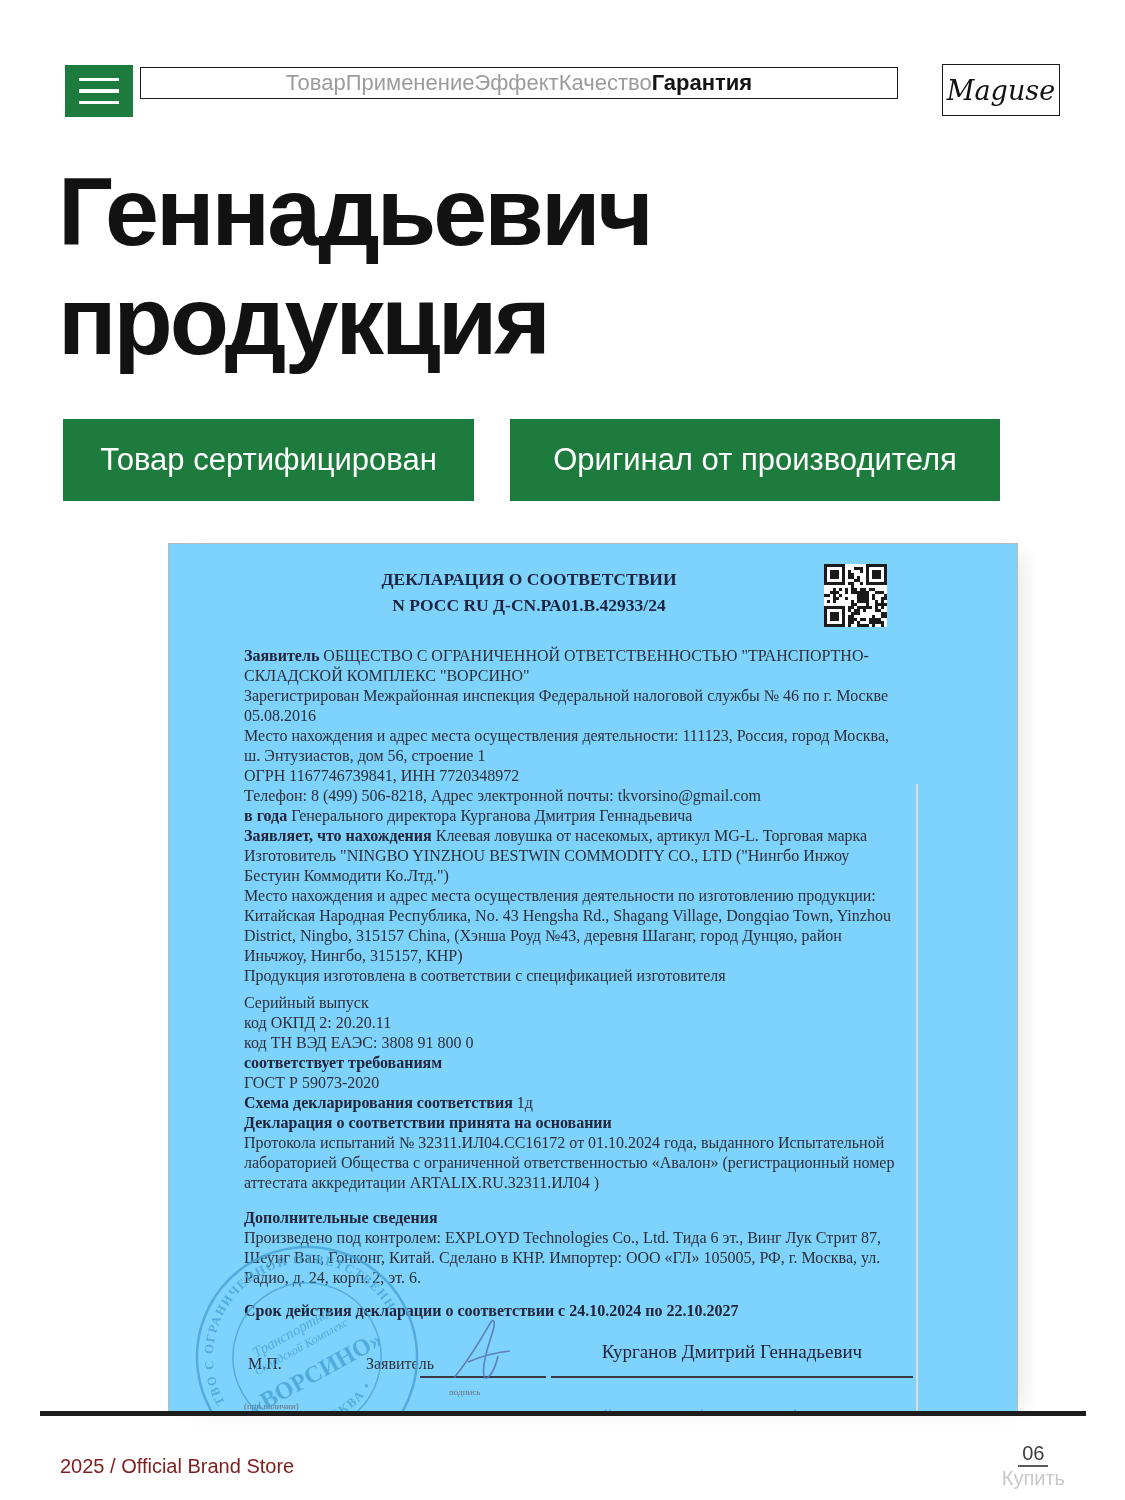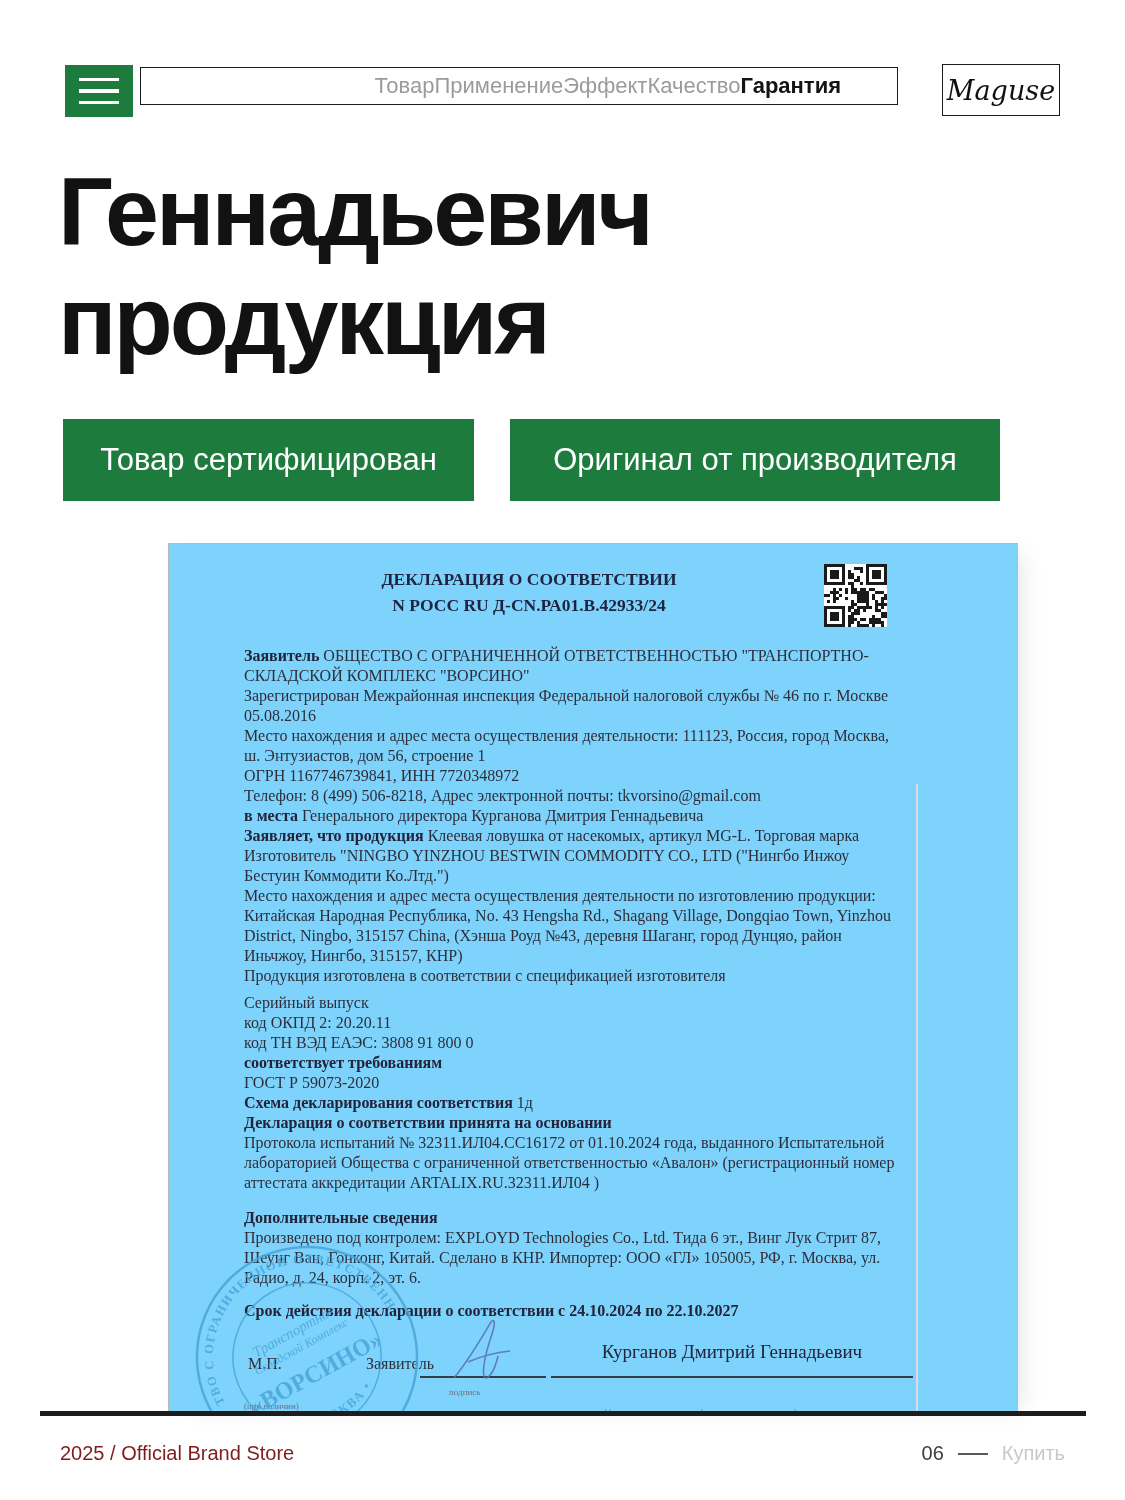--- a/index.html
+++ b/index.html
@@ -2,21 +2,21 @@
 <html><head>
 <meta charset="utf-8">
 <style>
   html,body{margin:0;padding:0;background:#ffffff;}
   body{font-family:"Liberation Sans",sans-serif;color:#121212;}
   .page{position:relative;width:1125px;height:1500px;background:#ffffff;overflow:hidden;margin:0 auto;}
 
   
   .burger{position:absolute;left:65px;top:65px;width:68px;height:52px;background:#1e7b3e;display:flex;flex-direction:column;justify-content:center;align-items:center;gap:8px;cursor:pointer;}
   .burger i{display:block;width:40px;height:3.5px;background:#ffffff;}
-  .navbox{position:absolute;left:140px;top:67px;width:758px;height:38px;border:1.5px solid #1a1a1a;box-sizing:border-box;display:flex;align-items:center;justify-content:flex-end;padding:0 56px;}
+  .navbox{position:absolute;left:140px;top:67px;width:758px;height:32px;border:1.5px solid #1a1a1a;box-sizing:border-box;display:flex;align-items:center;justify-content:center;padding:0 56px;}
   .navbox .nav-item{font-size:22px;color:#9b9b9b;cursor:pointer;white-space:nowrap;}
   .navbox .nav-item.active{color:#141414;font-weight:600;}
   .logobox{position:absolute;left:942px;top:64px;width:118px;height:52px;border:1.5px solid #1a1a1a;box-sizing:border-box;display:flex;align-items:center;justify-content:center;}
   .logobox span{font-family:"DejaVu Serif",serif;font-style:italic;font-size:27px;color:#111;}
 
   
   .hero{position:absolute;left:58px;top:158px;font-size:97px;line-height:1.12;font-weight:700;letter-spacing:-3px;color:#121212;}
 
   
   .badge{position:absolute;top:419px;height:82px;background:#1e7b3e;color:#ffffff;display:flex;align-items:center;justify-content:center;font-size:31px;}
@@ -48,21 +48,21 @@
   .cap-fio{left:360px;top:42px;width:270px;text-align:left;margin-top:20px;}
   .squiggle{position:absolute;left:190px;top:-24px;}
 
   
   .stamp{position:absolute;left:22px;top:697px;width:232px;height:232px;transform:rotate(-29deg);opacity:.85;}
 
   
   .divider{position:absolute;left:40px;top:1411px;width:1046px;height:5px;background:#1d1d1d;}
   .footer{position:absolute;left:0;top:1442px;width:1125px;display:flex;justify-content:space-between;align-items:center;padding:0 60px;box-sizing:border-box;font-size:20px;}
   .footer .left{color:#7f1d1d;}
-  .footer .right{display:flex;align-items:center;gap:10px;}
+  .footer .right{display:flex;align-items:center;gap:0;flex-direction:column;}
   .footer .pg{color:#3d3d3d;}
   .footer .dash{display:inline-block;width:30px;height:2px;background:#5a5a5a;margin:0 4px;}
   .footer .buy{color:#c9c9c9;cursor:pointer;}
 </style>
 </head>
 <body>
 
 <div class="page">
 
   <div class="burger">
@@ -235,22 +235,22 @@
 
     <div class="scanline"></div>
 
     <div class="cert-body" id="cert-body">
 
       <p class="cert-p"><b>Заявитель</b> ОБЩЕСТВО С ОГРАНИЧЕННОЙ ОТВЕТСТВЕННОСТЬЮ "ТРАНСПОРТНО-СКЛАДСКОЙ КОМПЛЕКС "ВОРСИНО"</p>
         <p class="cert-p">Зарегистрирован Межрайонная инспекция Федеральной налоговой службы № 46 по г. Москве 05.08.2016</p>
         <p class="cert-p">Место нахождения и адрес места осуществления деятельности: 111123, Россия, город Москва, ш. Энтузиастов, дом 56, строение 1</p>
         <p class="cert-p">ОГРН 1167746739841, ИНН 7720348972</p>
         <p class="cert-p">Телефон: 8 (499) 506-8218, Адрес электронной почты: tkvorsino@gmail.com</p>
-        <p class="cert-p"><b>в места</b> Генерального директора Курганова Дмитрия Геннадьевича</p>
-        <p class="cert-p"><b>Заявляет, что продукция</b> Клеевая ловушка от насекомых, артикул MG-L. Торговая марка</p>
+        <p class="cert-p"><b>в года</b> Генерального директора Курганова Дмитрия Геннадьевича</p>
+        <p class="cert-p"><b>Заявляет, что нахождения</b> Клеевая ловушка от насекомых, артикул MG-L. Торговая марка</p>
         <p class="cert-p">Изготовитель "NINGBO YINZHOU BESTWIN COMMODITY CO., LTD ("Нингбо Инжоу Бестуин Коммодити Ко.Лтд.")</p>
         <p class="cert-p">Место нахождения и адрес места осуществления деятельности по изготовлению продукции: Китайская Народная Республика, No. 43 Hengsha Rd., Shagang Village, Dongqiao Town, Yinzhou District, Ningbo, 315157 China, (Хэнша Роуд №43, деревня Шаганг, город Дунцяо, район Иньчжоу, Нингбо, 315157, КНР)</p>
         <p class="cert-p">Продукция изготовлена в соответствии с спецификацией изготовителя</p>
         <p class="cert-p gap-sm">Серийный выпуск</p>
         <p class="cert-p">код ОКПД 2: 20.20.11</p>
         <p class="cert-p">код ТН ВЭД ЕАЭС: 3808 91 800 0</p>
         <p class="cert-p"><b>соответствует требованиям</b></p>
         <p class="cert-p">ГОСТ Р 59073-2020</p>
         <p class="cert-p"><b>Схема декларирования соответствия</b> 1д</p>
         <p class="cert-p"><b>Декларация о соответствии принята на основании</b></p>

